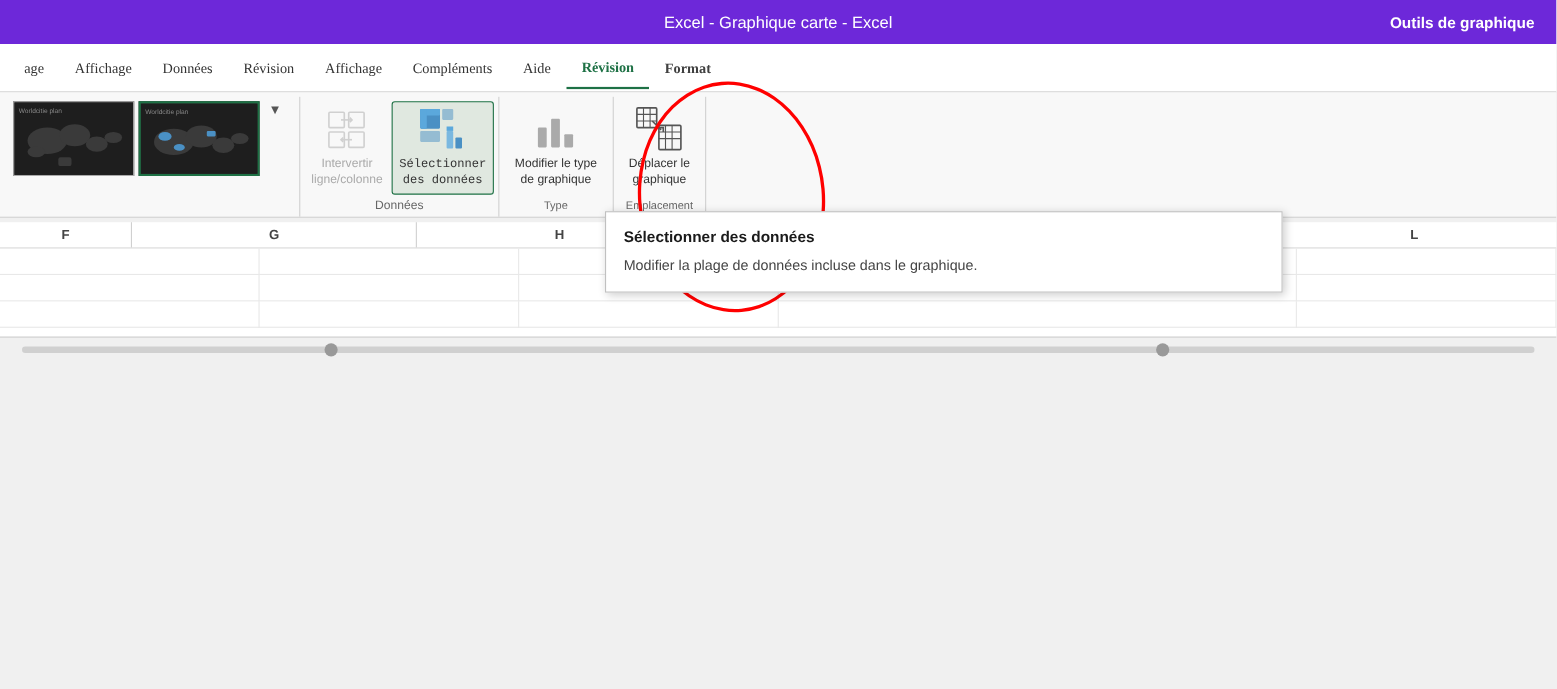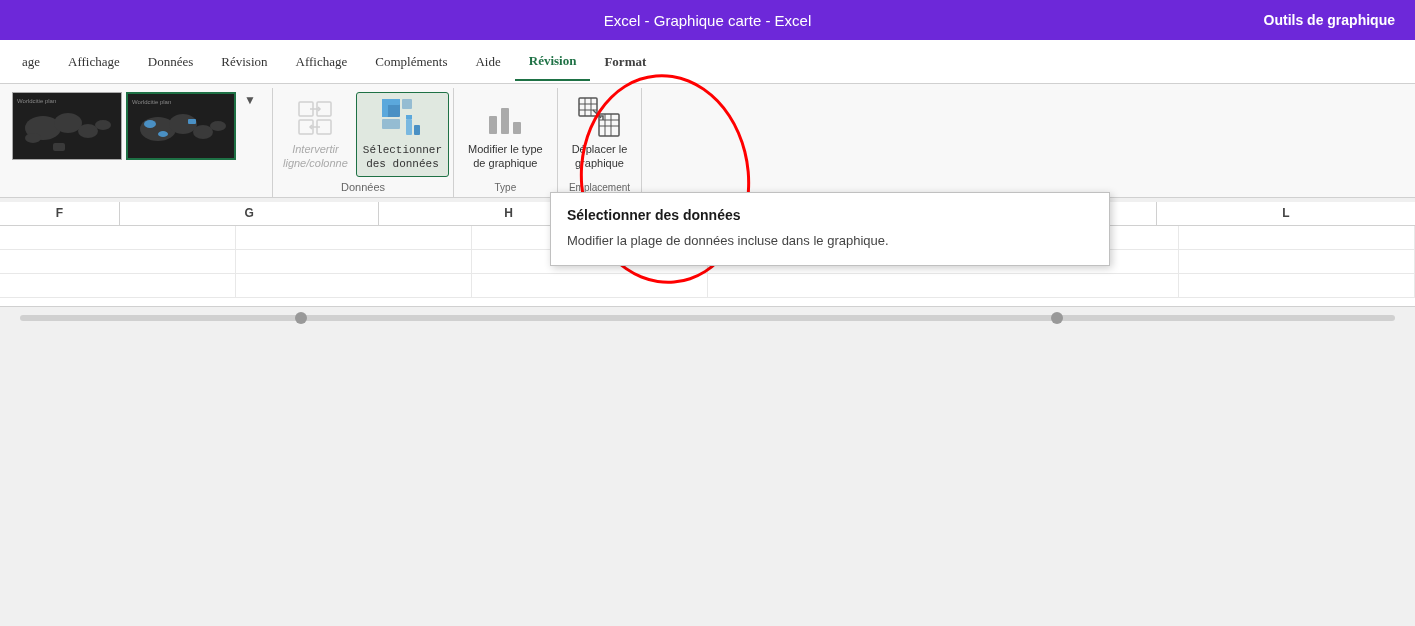--- a/index.html
+++ b/index.html
@@ -146,21 +146,21 @@
       align-items: center;
       justify-content: center;
     }
     .ribbon-btn-label {
       font-size: 11px;
       color: #333;
       text-align: center;
       line-height: 1.3;
       margin-top: 2px;
     }
-    .ribbon-btn-label.disabled { color: #aaa; font-style: italic; }
+    .ribbon-btn-label.disabled { color: #aaa; }
 
     
     .donnees-group {
       display: flex;
       flex-direction: column;
       border-right: 1px solid #d0d0d0;
       padding: 4px 4px 0 4px;
     }
     .donnees-top {
       display: flex;
@@ -177,21 +177,21 @@
 
     
     .tooltip-popup {
       position: absolute;
       left: 550px;
       top: 108px;
       background: white;
       border: 1px solid #c0c0c0;
       box-shadow: 2px 2px 8px rgba(0,0,0,0.2);
       padding: 14px 16px;
-      width: 560px;
+      width: 616px;
       z-index: 100;
     }
     .tooltip-title {
       font-size: 14px;
       font-weight: 700;
       color: #1a1a1a;
       margin-bottom: 8px;
     }
     .tooltip-desc {
       font-size: 13px;

